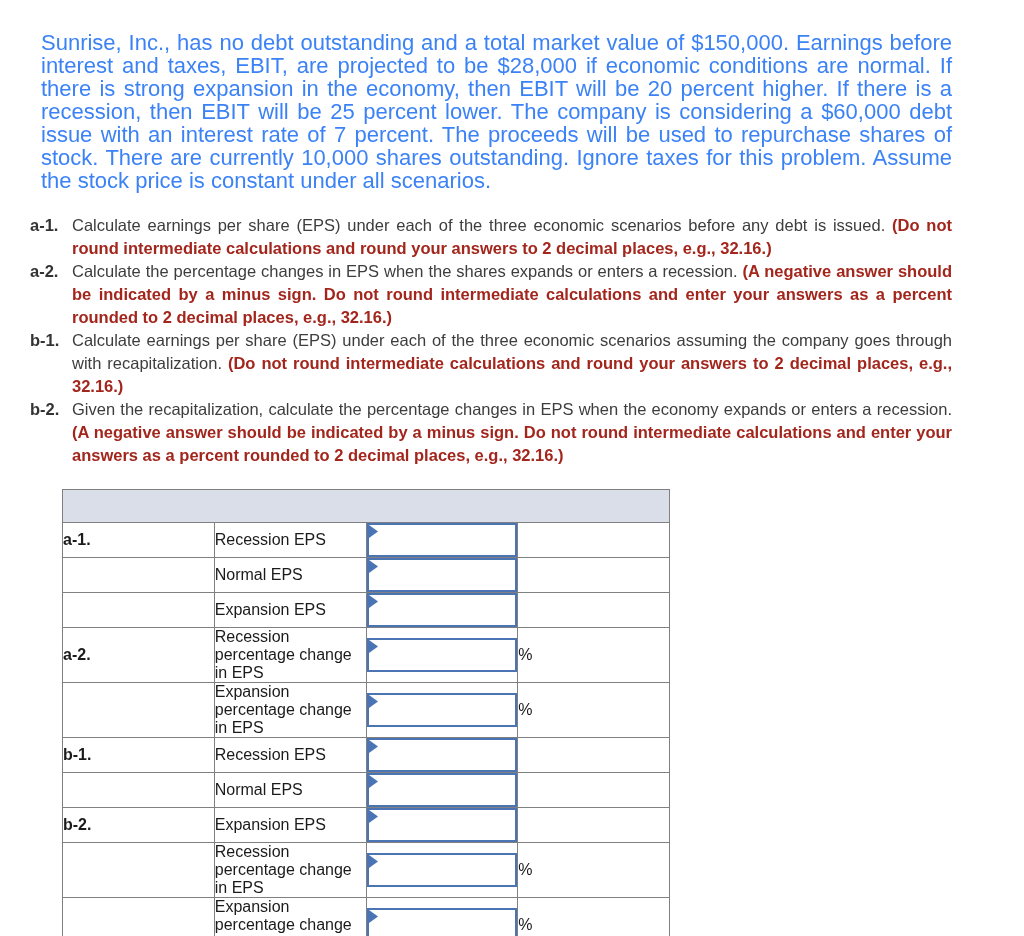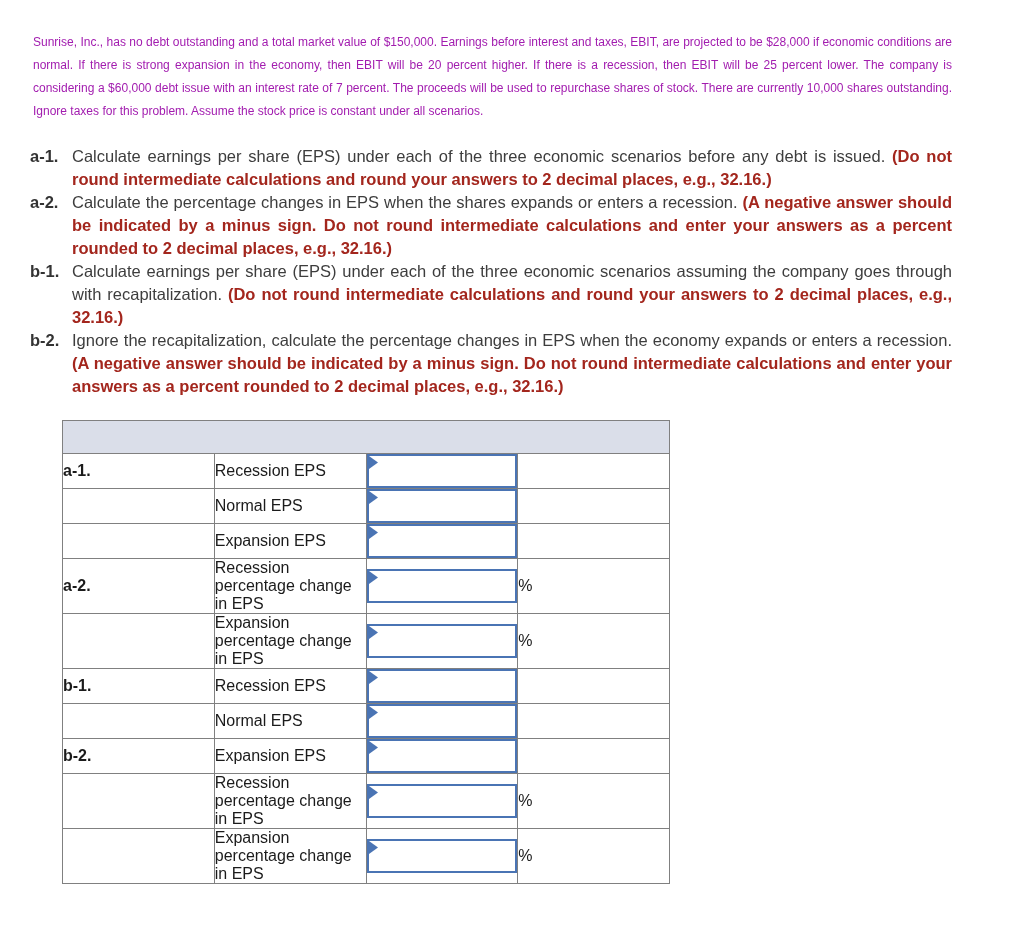--- a/index.html
+++ b/index.html
@@ -6,25 +6,25 @@
   html, body { margin: 0; padding: 0; background: #ffffff; }
   body {
     width: 1024px; height: 936px;
     font-family: "Liberation Sans", sans-serif;
     color: #3d3d3d;
     overflow: hidden;
   }
   .page { padding: 31px 72px 0 30px; }
 
   .intro {
-    margin: 0 0 22px 3px;
-    font-size: 12px;
+    margin: 0 0 22px 11px;
+    font-size: 22px;
     line-height: 23px;
     text-align: justify;
-    color: #a21caf;
+    color: #3b82f6;
   }
 
   .questions { margin: 0; }
   .q {
     position: relative;
     padding-left: 42px;
     font-size: 16.5px;
     line-height: 23px;
     text-align: justify;
     color: #3d3d3d;
@@ -97,21 +97,21 @@
       <span>Calculate the percentage changes in EPS when the shares expands or enters a recession.</span>
       <span class="note">(A negative answer should be indicated by a minus sign. Do not round intermediate calculations and enter your answers as a percent rounded to 2 decimal places, e.g., 32.16.)</span>
     </div>
     <div class="q">
       <span class="qlabel">b-1.</span>
       <span>Calculate earnings per share (EPS) under each of the three economic scenarios assuming the company goes through with recapitalization.</span>
       <span class="note">(Do not round intermediate calculations and round your answers to 2 decimal places, e.g., 32.16.)</span>
     </div>
     <div class="q">
       <span class="qlabel">b-2.</span>
-      <span>Ignore the recapitalization, calculate the percentage changes in EPS when the economy expands or enters a recession.</span>
+      <span>Given the recapitalization, calculate the percentage changes in EPS when the economy expands or enters a recession.</span>
       <span class="note">(A negative answer should be indicated by a minus sign. Do not round intermediate calculations and enter your answers as a percent rounded to 2 decimal places, e.g., 32.16.)</span>
     </div>
   </div>
 
   <table class="answer-table">
     <tbody>
         <tr class="header-row">
       <td colspan="4"></td>
     </tr>
 

